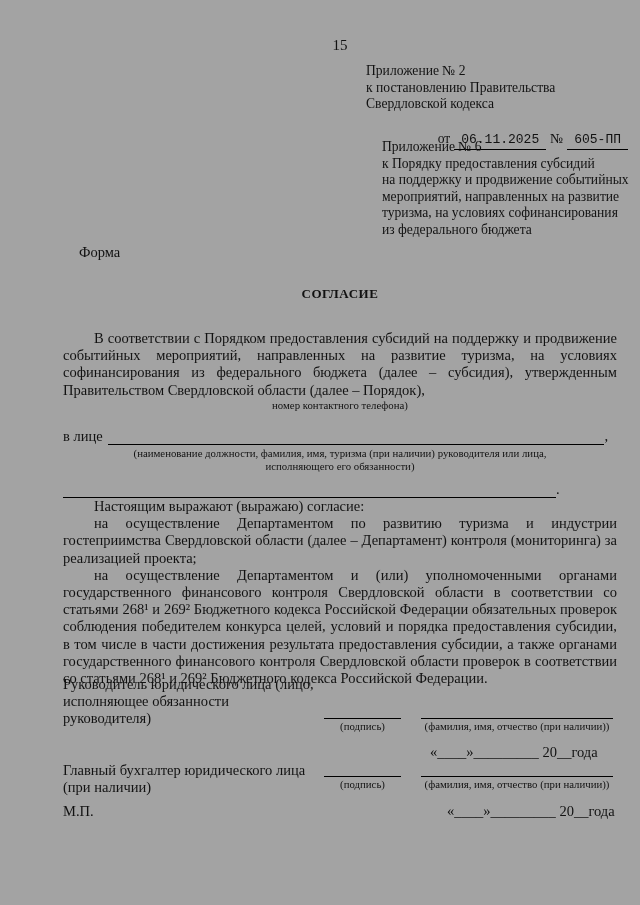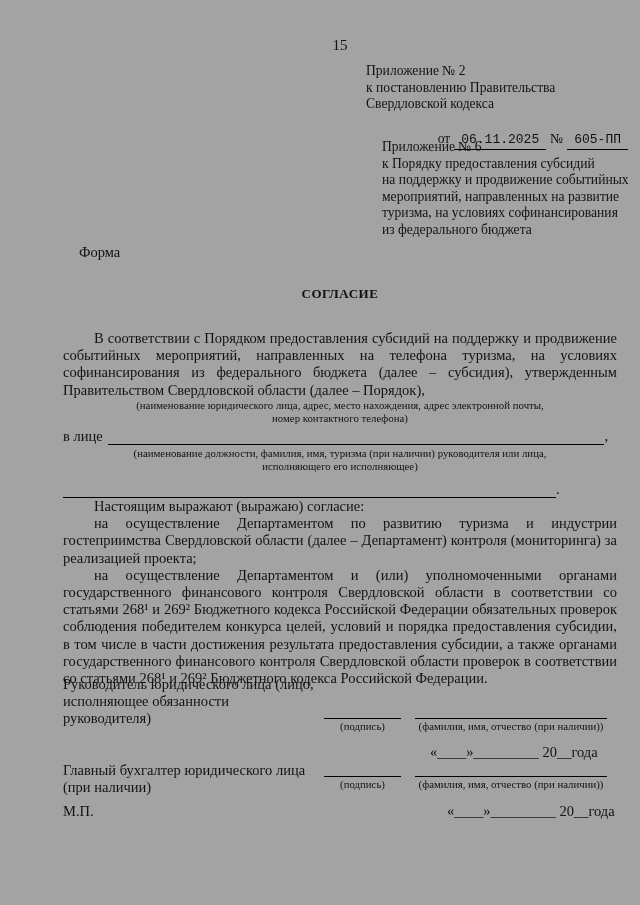--- a/index.html
+++ b/index.html
@@ -60,21 +60,21 @@
   .sig-row1 { top:676px; align-items:flex-end; }
   .sig-row2 { top:762px; align-items:flex-start; }
   .sig-label { width:252px; font-size:14.5px; line-height:17.2px; }
   .sig-cell { position:relative; }
   .sig-cell .rule { border-bottom:1px solid #000; height:0; width:100%; }
   .sig-cell .cap {
     position:absolute; top:2px; left:-14px; right:-14px;
     text-align:center; font-size:10.8px; line-height:13px; white-space:nowrap;
   }
   .cell-sign { width:77px; margin-left:9px; }
-  .cell-name { width:192px; margin-left:14px; }
+  .cell-name { width:192px; margin-left:20px; }
   .sig-row1 .sig-cell { margin-bottom:9px; }
   .sig-row2 .sig-cell { margin-top:14px; }
 
   .date-blank { font-size:14.5px; white-space:nowrap; }
   .date1 { top:744px; left:430px; }
   .date2 { top:803px; left:447px; }
   .stamp { top:803px; left:63px; font-size:14.5px; }
 </style>
 </head>
 <body>
@@ -98,36 +98,35 @@
     <div>на поддержку и продвижение событийных</div>
     <div>мероприятий, направленных на развитие</div>
     <div>туризма, на условиях софинансирования</div>
     <div>из федерального бюджета</div>
   </div>
 
   <div class="abs form-label">Форма</div>
 
   <div class="abs center-col doc-title">СОГЛАСИЕ</div>
 
-  <div class="abs intro bodytext just ind">В соответствии с Порядком предоставления субсидий на поддержку и продвижение событийных мероприятий, направленных на телефона туризма, на условиях софинансирования из федерального бюджета (далее – субсидия), утвержденным Правительством Свердловской области (далее – Порядок),</div>
+  <div class="abs intro bodytext just ind">В соответствии с Порядком предоставления субсидий на поддержку и продвижение событийных мероприятий, направленных на развитие туризма, на условиях софинансирования из федерального бюджета (далее – субсидия), утвержденным Правительством Свердловской области (далее – Порядок),</div>
 
   <div class="abs center-col small-cap org-cap">
-    <div>(наименование юридического лица, адрес, место нахождения, адрес электронной почты,</div>
     <div>номер контактного телефона)</div>
   </div>
 
   <div class="abs inline-blank-row">
     <span class="lbl">в лице</span>
     <span class="fill-line"></span>
     <span class="punct">,</span>
   </div>
 
   <div class="abs center-col small-cap person-cap">
     <div>(наименование должности, фамилия, имя, туризма (при наличии) руководителя или лица,</div>
-    <div>исполняющего его исполняющее)</div>
+    <div>исполняющего его обязанности)</div>
   </div>
 
 
   <div class="abs project-blank">
     <span class="rule"></span>
     <span class="punct">.</span>
   </div>
 
   <div class="abs consent bodytext">
     <div class="ind">Настоящим выражают (выражаю) согласие:</div>

